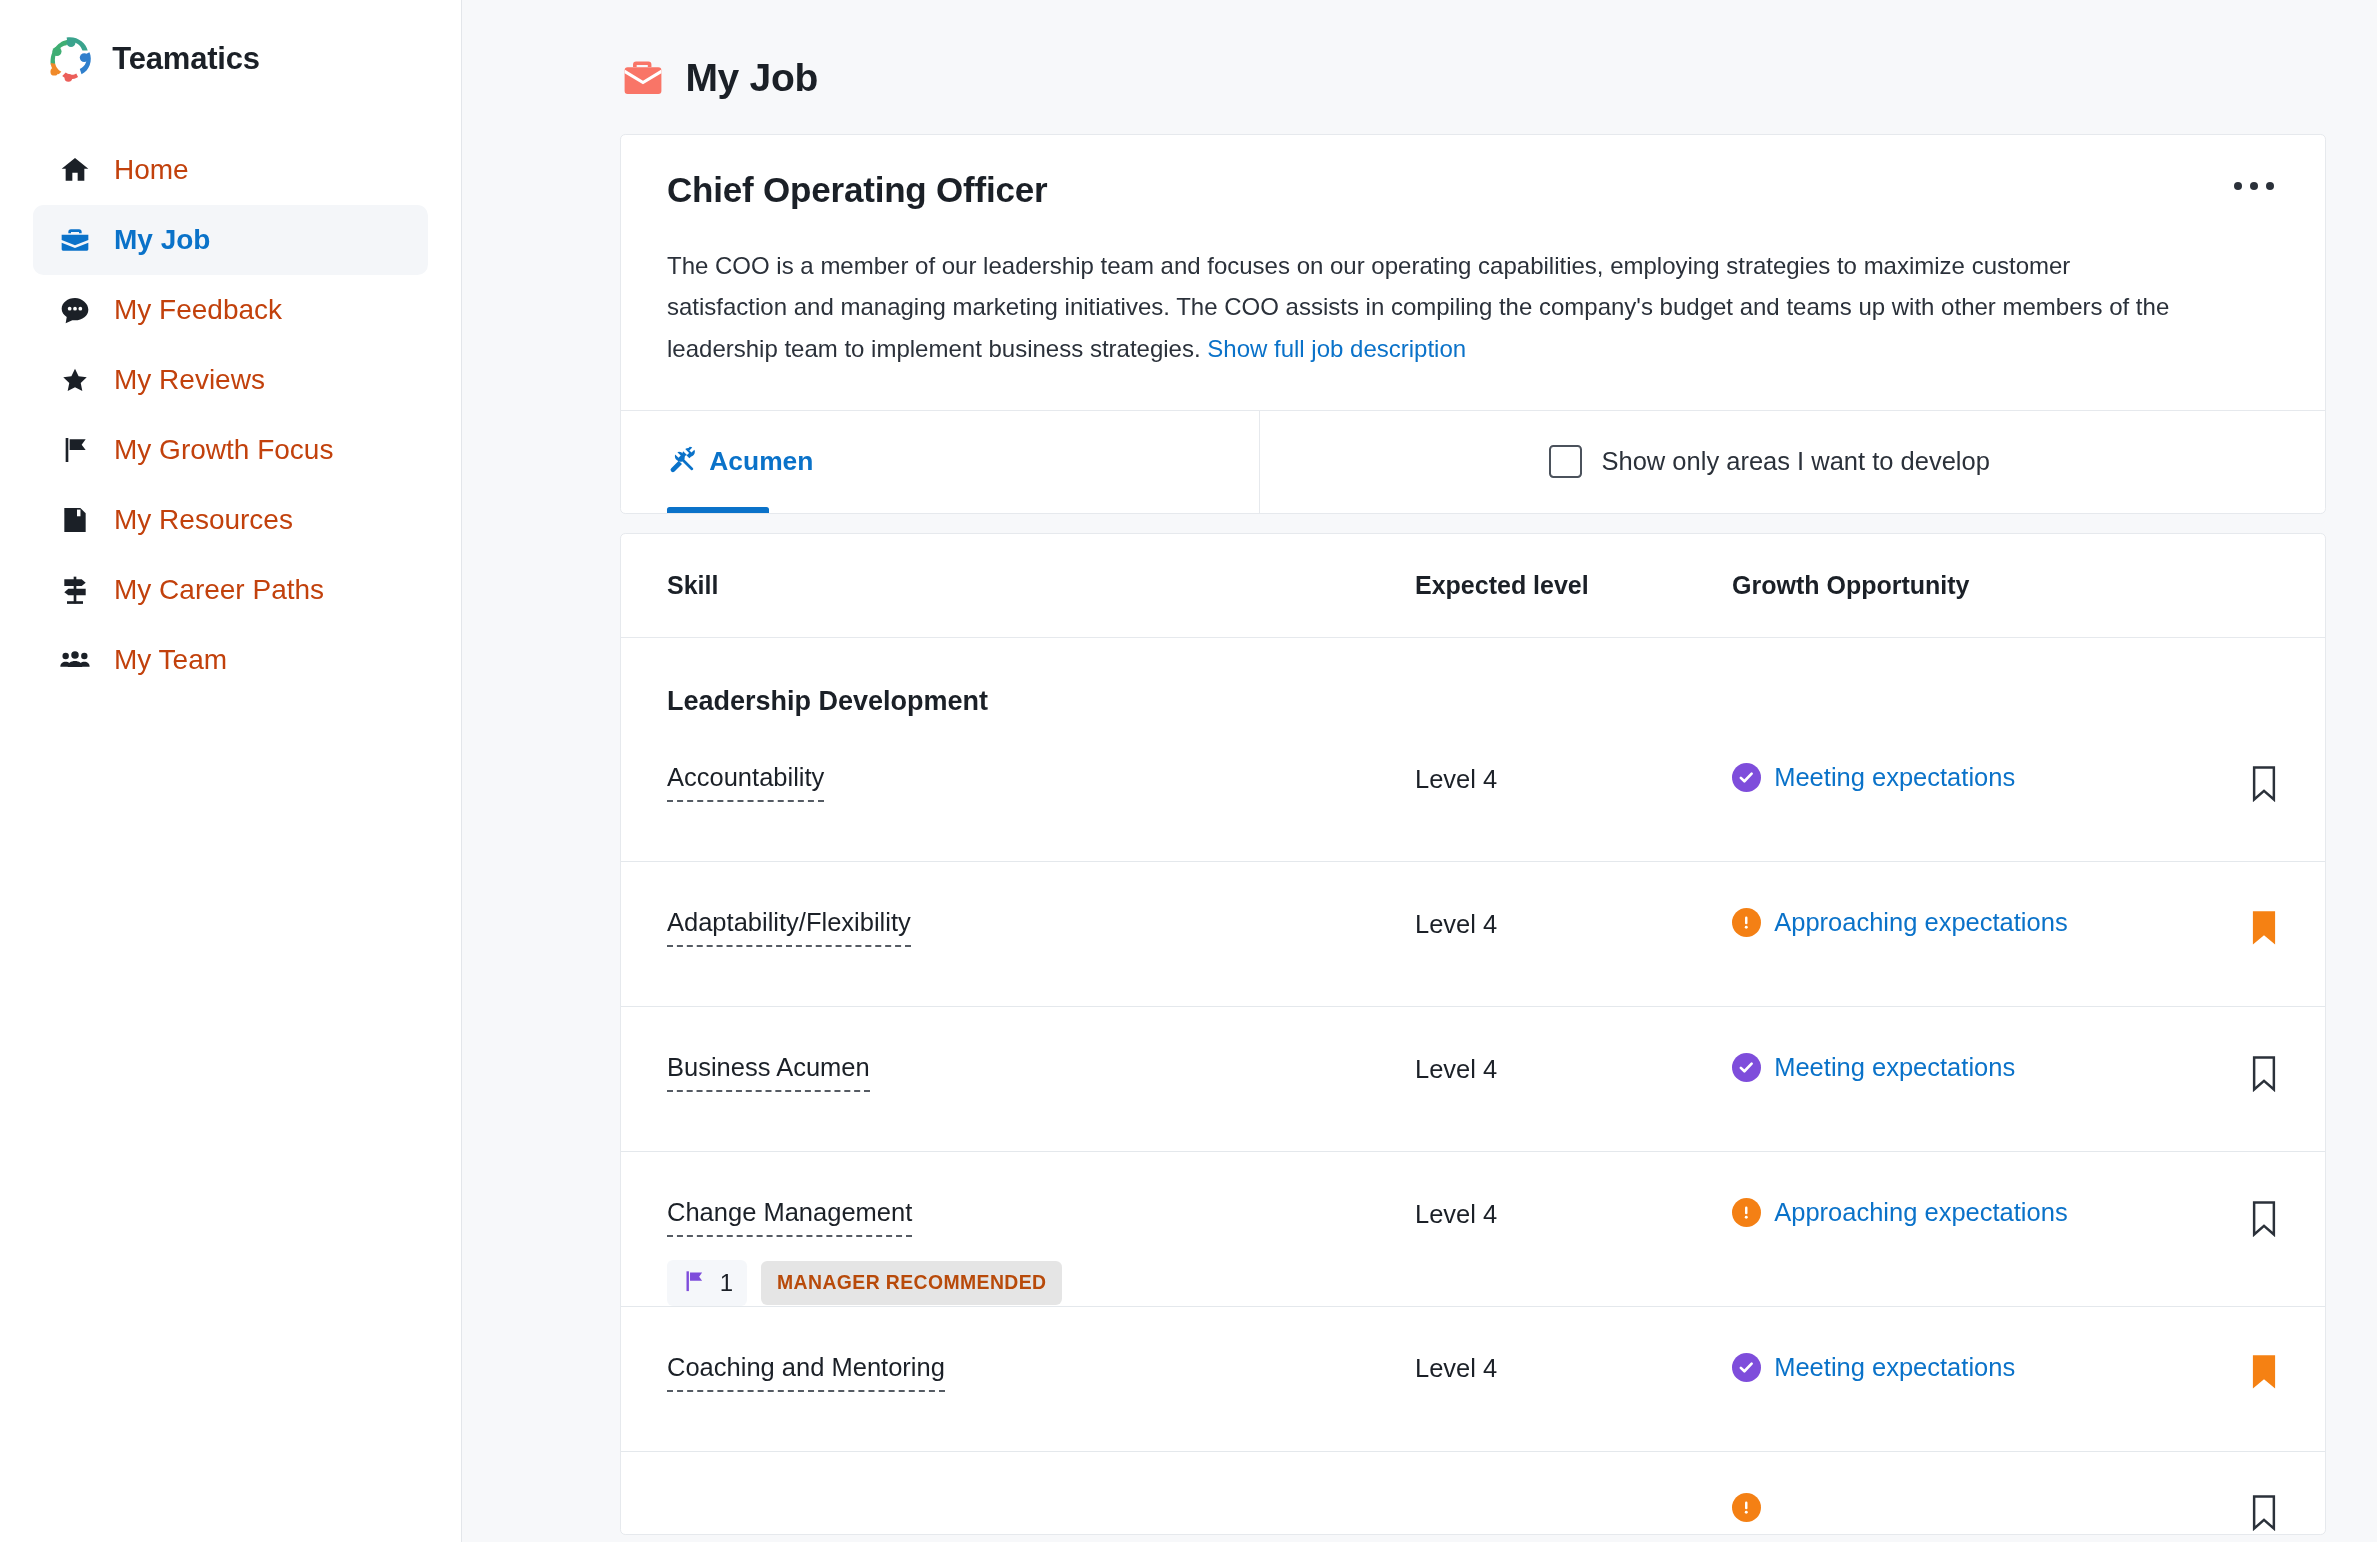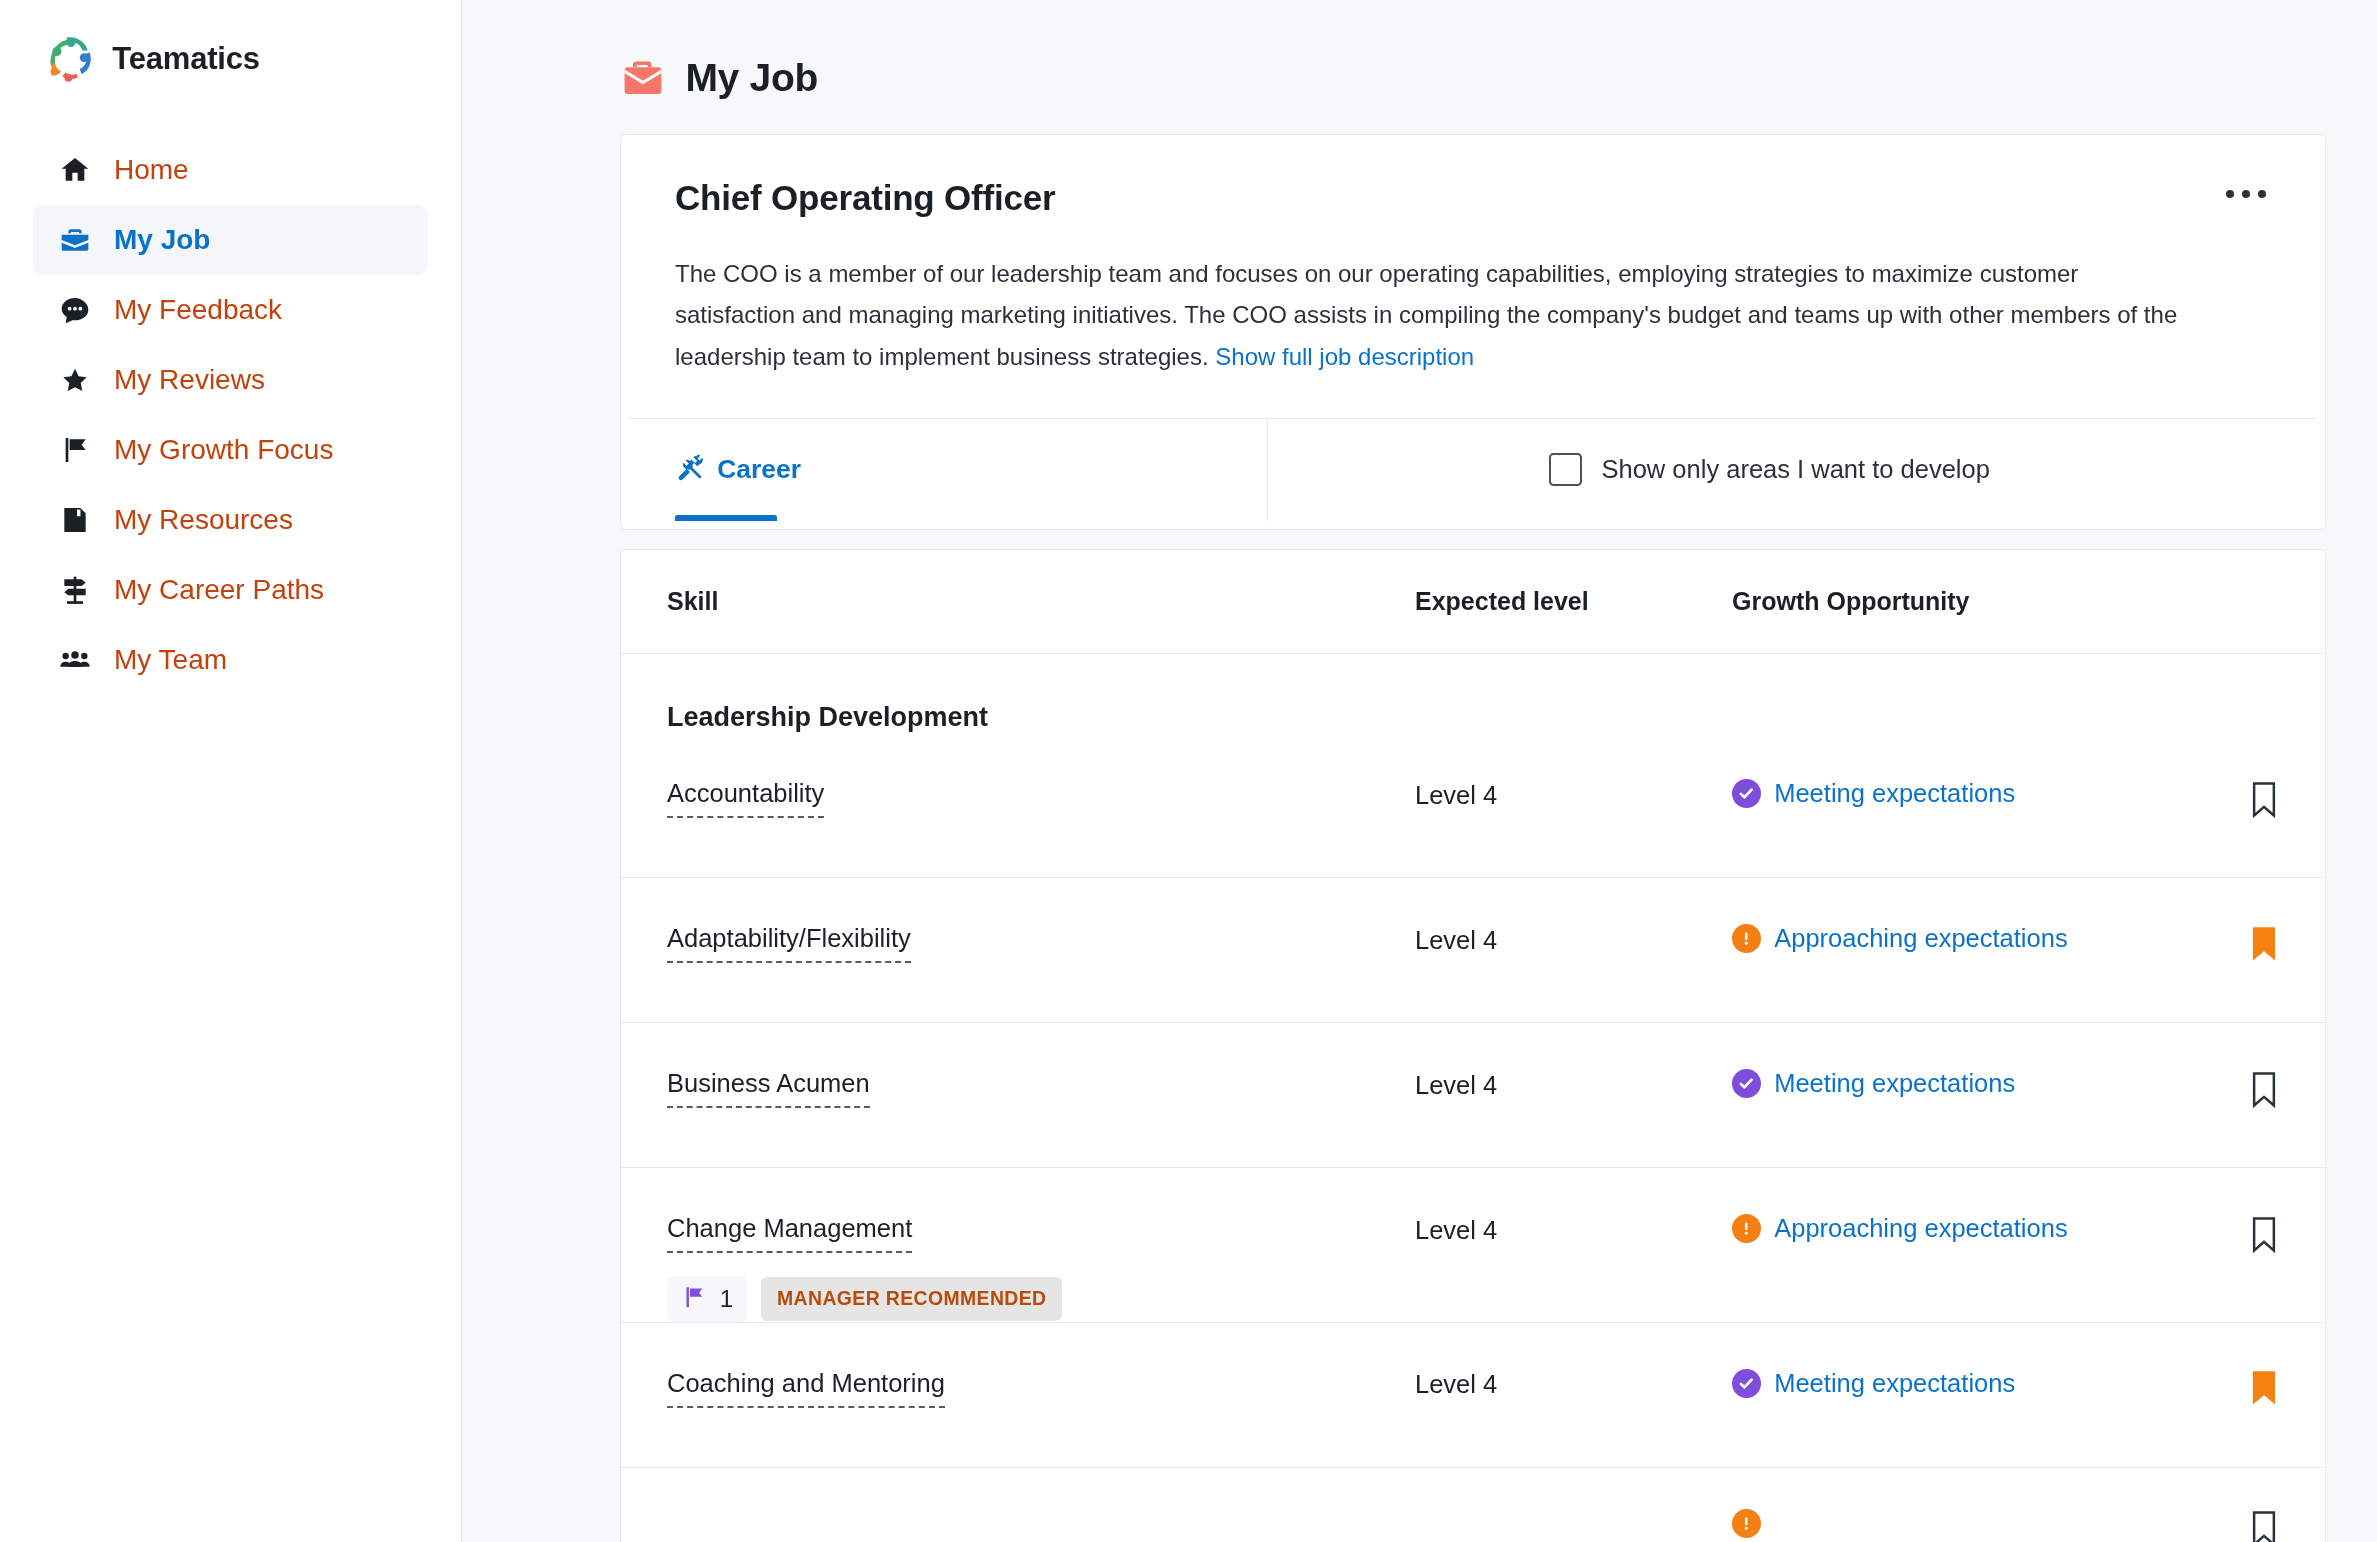--- a/index.html
+++ b/index.html
@@ -43,21 +43,21 @@
   .page-head { display: flex; align-items: center; gap: 19.4px; height: 85px; padding-left: 0; }
   .page-head-ico { width: 46px; height: 46px; flex: 0 0 46px; }
   .page-title { font-size: 39px; font-weight: 700; color: #1b2027; letter-spacing: -0.3px; }
 
   .card {
     background: #ffffff;
     border: 0.9px solid #e6e9ed;
     border-radius: 5.3px;
     margin-top: 14px;
   }
-  .job-card { padding: 8px; }
+  .job-card { padding: 0; }
   .job-top { padding: 35px 46px 41px 46px; border-bottom: 0.9px solid #e6e9ed; }
   .job-title-row { display: flex; align-items: flex-start; justify-content: space-between; }
   .job-title { font-size: 35px; font-weight: 700; color: #1b2027; letter-spacing: -0.2px; }
   .kebab { display: flex; gap: 8px; align-items: center; padding: 12.3px 5.3px; cursor: pointer; }
   .kebab i { width: 8px; height: 8px; border-radius: 50%; background: #2b313a; display: block; }
   .job-desc {
     margin-top: 35px; font-size: 24px; line-height: 1.72; color: #2b313a;
     max-width: 1523px;
   }
   .link { color: #0a72c9; text-decoration: none; cursor: pointer; }
@@ -273,21 +273,21 @@
         <div class="tab">
           <span class="tab-inner">
             <span>
               <svg width="30" height="30" viewBox="0 0 24 24" fill="#0a72c9">
                 <path d="M20.7 18.4 13.9 11.6a4.6 4.6 0 0 0-5.6-5.9l2.7 2.7-1.8 1.8-2.7-2.7a4.6 4.6 0 0 0 5.9 5.6l6.8 6.8a1 1 0 0 0 1.5-1.5z"></path>
                 <path d="M6.3 2.3 2.7 3.2l-.9 3.6 1.6 1.6 2.3-2.3 2.4 2.4 1.8-1.8-2.4-2.4 2.3-2.3z" opacity="0"></path>
                 <path d="M3.4 18.6a1.8 1.8 0 0 0 2.6 2.6l6-6-2.6-2.6z"></path>
                 <path d="M17.2 2.3c-1 0-1.9.3-2.6.9l3.1 3.1-1.7 1.7-3.1-3.1a4.2 4.2 0 0 0 .5 5l1.9-1.9 2.6 2.6 1.2-1.2c1.8-.4 3.2-2 3.2-4 0-.6-.1-1.2-.4-1.7l-2.3 2.3-1.7-1.7 2.3-2.3c-.5-.3-1.2-.7-2-.7z"></path>
               </svg>
             </span>
-            <span class="tab-label">Career</span>
+            <span class="tab-label">Acumen</span>
           </span>
           <span class="tab-underline"></span>
         </div>
         <div class="tab-rest">
           <label class="cb-wrap">
             <span class="cb"></span>
             <span class="cb-label">Show only areas I want to develop</span>
           </label>
         </div>
       </div>

